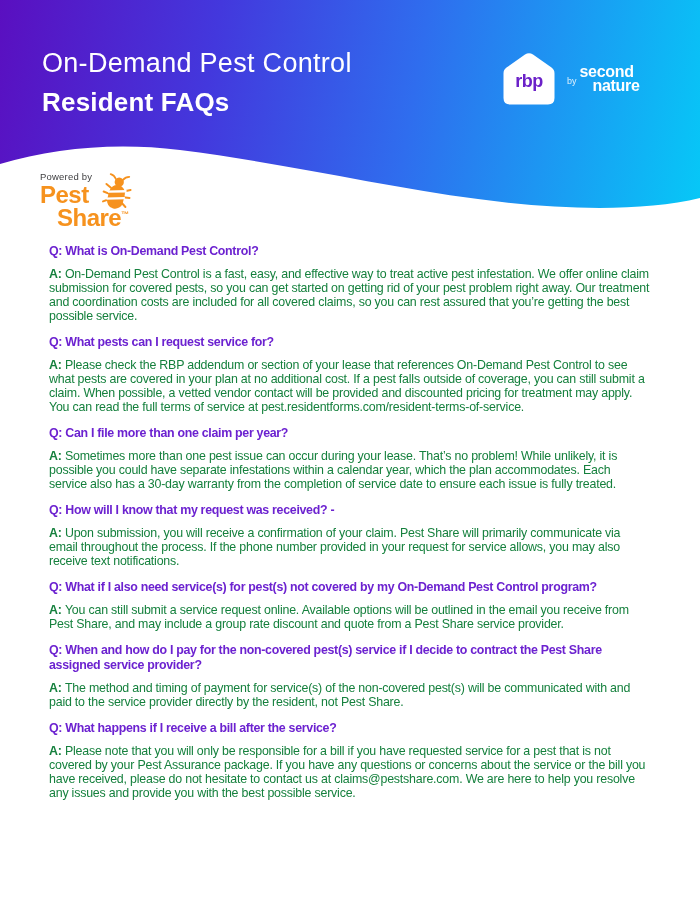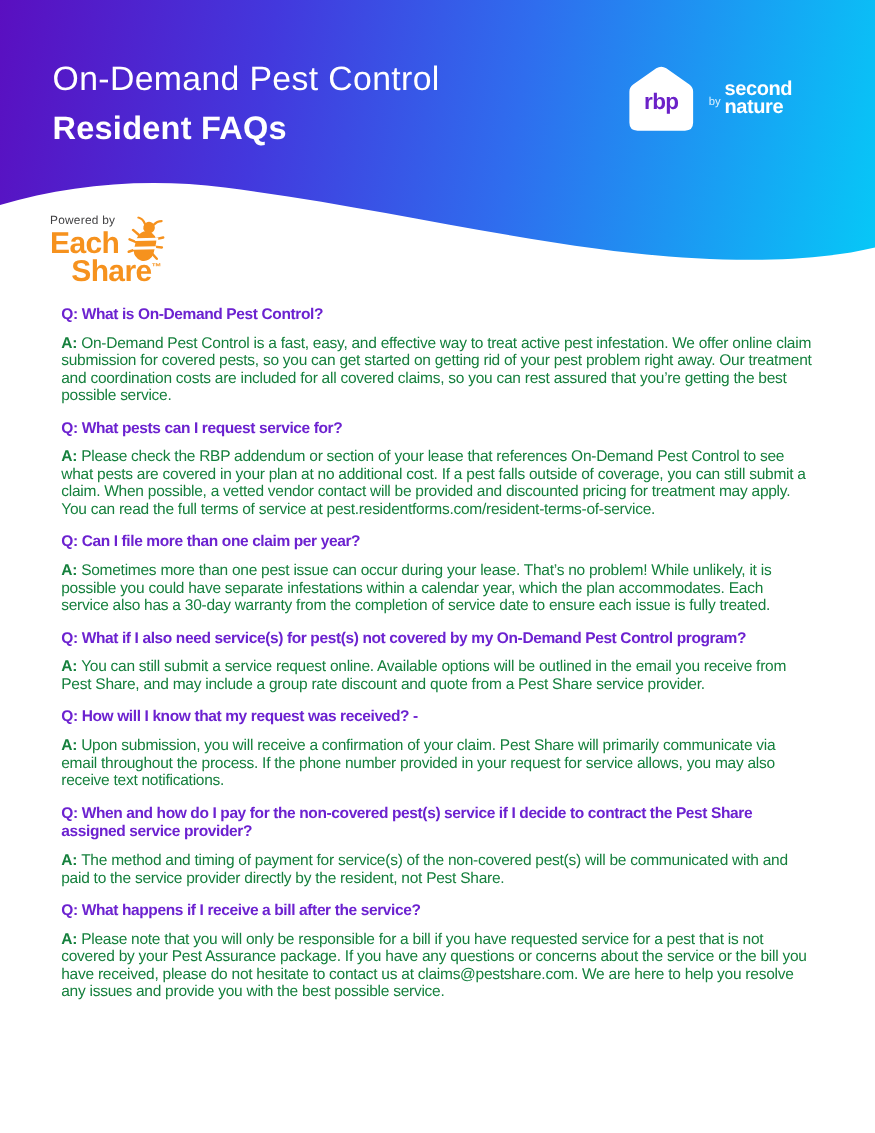--- a/index.html
+++ b/index.html
@@ -16,21 +16,21 @@
   }
   .wave { position:absolute; left:0; top:0; width:100%; height:100%; display:block; pointer-events:none; }
   .hero-titles { position:absolute; left:42px; top:36px; color:#ffffff;margin-top:12px; }
   .title1 { font-size:27px; font-weight:400; letter-spacing:.3px; }
   .title2 { font-size:26px; font-weight:700; margin-top:8px; letter-spacing:.2px; }
 
   .rbp-lockup { position:absolute; left:500px; top:50px; display:flex; align-items:center; gap:9px; }
   .sn { display:flex; gap:3px; color:#ffffff; }
   .sn-by { font-size:9px; margin-top:11px; opacity:.85; }
   .sn-words { font-size:16px; font-weight:700; line-height:14px; letter-spacing:-.3px; }
-  .sn-line2 { }
+  .sn-line2 { margin-left:13px; }
 
   
   .powered { position:absolute; left:40px; top:171px; width:160px; height:62px; }
   .powered-label { font-size:9.5px; color:#3e3e40; letter-spacing:.2px; }
   .ps-pest  { position:absolute; left:0;  top:10px; color:#f6921e; font-weight:700; font-size:24px; letter-spacing:-.5px; }
   .ps-share { position:absolute; left:17px; top:33px; color:#f6921e; font-weight:700; font-size:24px; letter-spacing:-.5px; }
   .ps-tm { font-size:8px; vertical-align:super; }
   .bug { position:absolute; left:61px; top:2px; }
 
   
@@ -70,21 +70,21 @@
         <span class="sn-by">by</span>
         <div class="sn-words">
           <div>second</div>
           <div class="sn-line2">nature</div>
         </div>
       </div>
     </div>
 
     <div class="powered">
       <div class="powered-label">Powered by</div>
-      <div class="ps-pest">Each</div>
+      <div class="ps-pest">Pest</div>
       <svg class="bug" width="32" height="40" viewBox="0 0 36 44">
         <g transform="rotate(14 18 22)">
           <path d="M13 7 Q10 3 6 3" stroke="#f6921e" stroke-width="2" fill="none" stroke-linecap="round"></path>
           <path d="M21 6 Q23 2 27 1" stroke="#f6921e" stroke-width="2" fill="none" stroke-linecap="round"></path>
           <path d="M10 18 L4 15 M10 25 L3 24 M11 31 L5 35 M26 18 L32 15 M26 25 L33 24 M25 31 L31 35" stroke="#f6921e" stroke-width="2.2" stroke-linecap="round" fill="none"></path>
           <rect x="9" y="13" width="18" height="27" rx="9" fill="#f6921e"></rect>
           <circle cx="17.5" cy="9.5" r="5.2" fill="#f6921e"></circle>
           <path d="M8 23 L28 17.5" stroke="#ffffff" stroke-width="2.6"></path>
           <path d="M8 31 L28 25.5" stroke="#ffffff" stroke-width="2.6"></path>
         </g>
@@ -107,27 +107,27 @@
 
     <section class="qa">
       <p class="q"><span class="qp">Q: </span><span>Can I file more than one claim per year?</span></p>
       <p class="a"><span class="ap">A: </span><span>Sometimes more than one pest issue can occur during your lease. That’s no problem! While unlikely, it is possible you could have separate infestations within a calendar year, which the plan accommodates. Each service also has a 30-day warranty from the completion of service date to ensure each issue is fully treated.</span></p>
     </section>
 
     <section class="qa">
     </section>
 
     <section class="qa">
-      <p class="q"><span class="qp">Q: </span><span>What if I also need service(s) for pest(s) not covered by my On-Demand Pest Control program?</span></p>
-      <p class="a"><span class="ap">A: </span><span>You can still submit a service request online. Available options will be outlined in the email you receive from Pest Share, and may include a group rate discount and quote from a Pest Share service provider.</span></p>
+      <p class="q"><span class="qp">Q: </span><span>How will I know that my request was received? -</span></p>
+      <p class="a"><span class="ap">A: </span><span>Upon submission, you will receive a confirmation of your claim. Pest Share will primarily communicate via email throughout the process. If the phone number provided in your request for service allows, you may also receive text notifications.</span></p>
     </section>
 
     <section class="qa">
-      <p class="q"><span class="qp">Q: </span><span>How will I know that my request was received? -</span></p>
-      <p class="a"><span class="ap">A: </span><span>Upon submission, you will receive a confirmation of your claim. Pest Share will primarily communicate via email throughout the process. If the phone number provided in your request for service allows, you may also receive text notifications.</span></p>
+      <p class="q"><span class="qp">Q: </span><span>What if I also need service(s) for pest(s) not covered by my On-Demand Pest Control program?</span></p>
+      <p class="a"><span class="ap">A: </span><span>You can still submit a service request online. Available options will be outlined in the email you receive from Pest Share, and may include a group rate discount and quote from a Pest Share service provider.</span></p>
     </section>
 
     <section class="qa">
       <p class="q"><span class="qp">Q: </span><span>When and how do I pay for the non-covered pest(s) service if I decide to contract the Pest Share assigned service provider?</span></p>
       <p class="a"><span class="ap">A: </span><span>The method and timing of payment for service(s) of the non-covered pest(s) will be communicated with and paid to the service provider directly by the resident, not Pest Share.</span></p>
     </section>
 
     <section class="qa">
       <p class="q"><span class="qp">Q: </span><span>What happens if I receive a bill after the service?</span></p>
       <p class="a"><span class="ap">A: </span><span>Please note that you will only be responsible for a bill if you have requested service for a pest that is not covered by your Pest Assurance package. If you have any questions or concerns about the service or the bill you have received, please do not hesitate to contact us at claims@pestshare.com. We are here to help you resolve any issues and provide you with the best possible service.</span></p>

